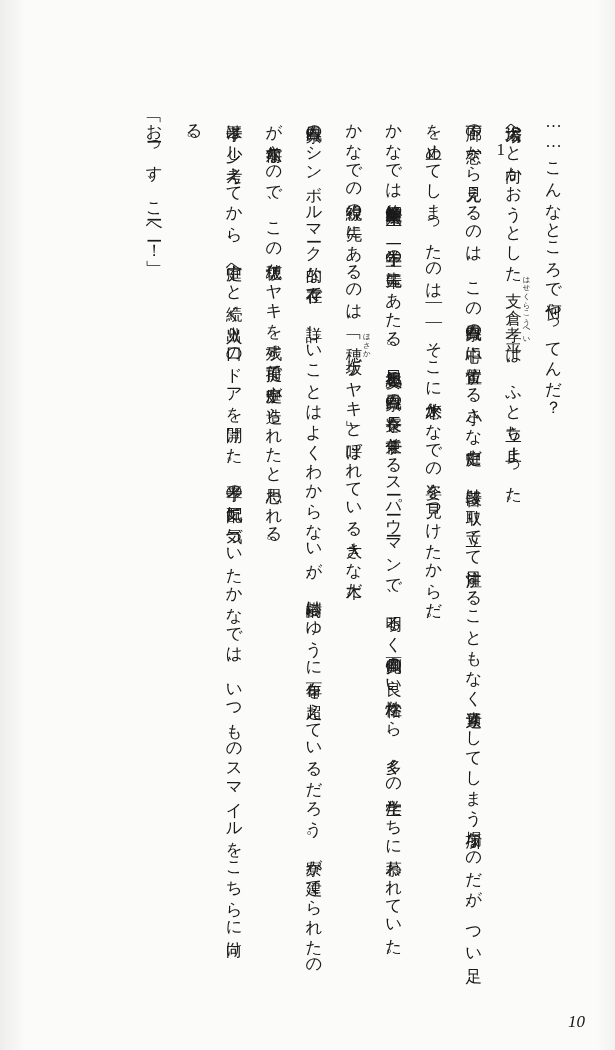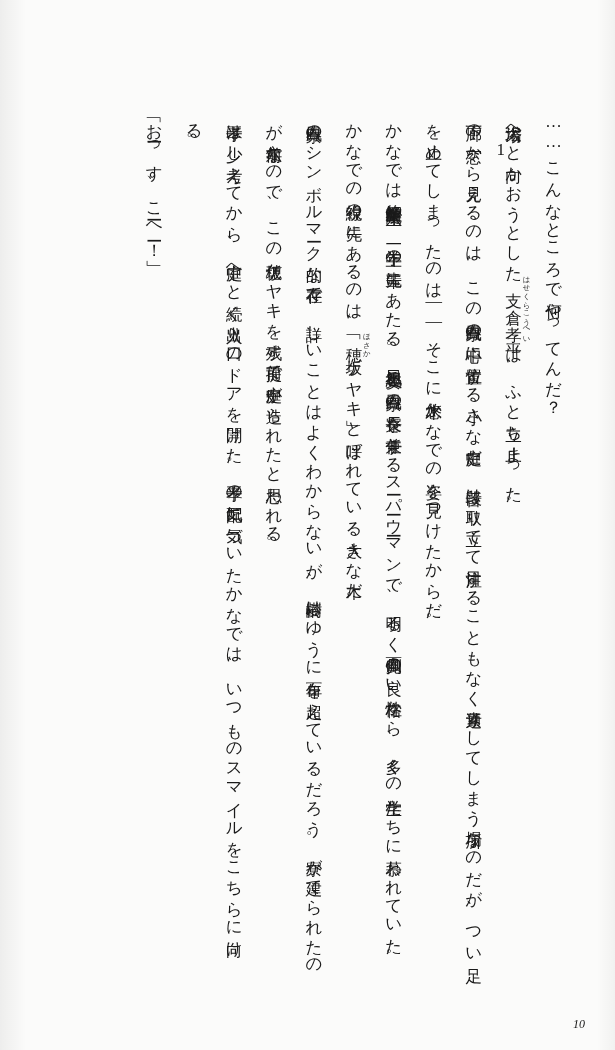--- a/index.html
+++ b/index.html
@@ -82,21 +82,21 @@
     font-family: "Liberation Serif", "DejaVu Serif", serif;
     color: #141414;
     letter-spacing: 0;
   }
 
   
   #folio {
     position: absolute;
     right: 30px;
     bottom: 18px;
-    font-size: 12px;
+    font-size: 17px;
     font-style: italic;
     font-family: "Liberation Serif", "DejaVu Serif", serif;
     color: #161616;
   }
 </style>
 </head>
 <body>
 
 <div id="page">
 

